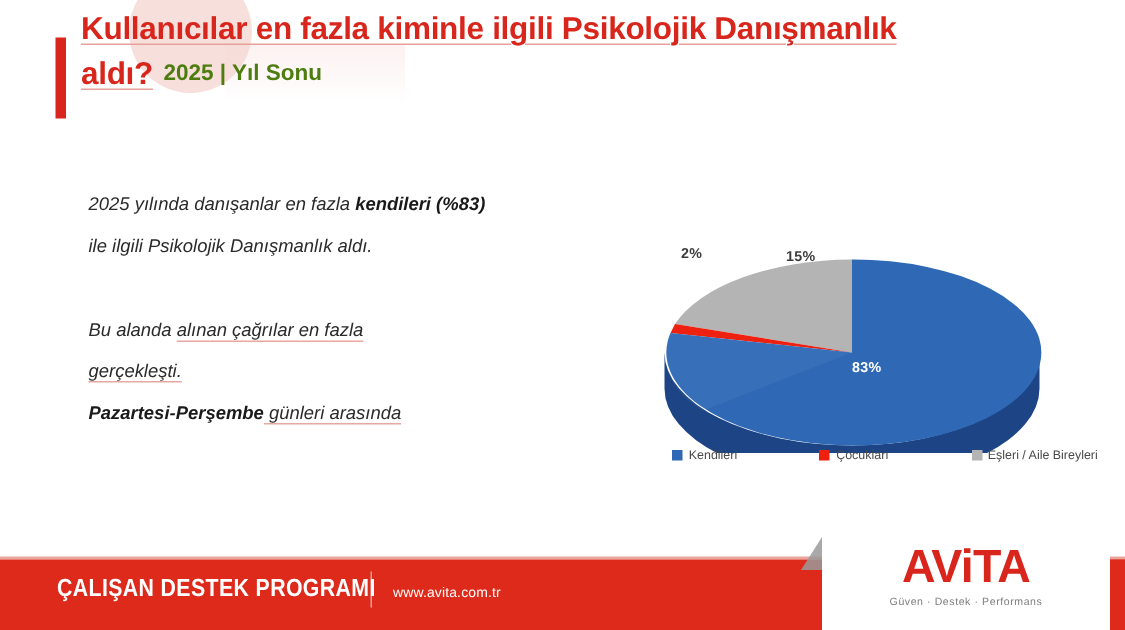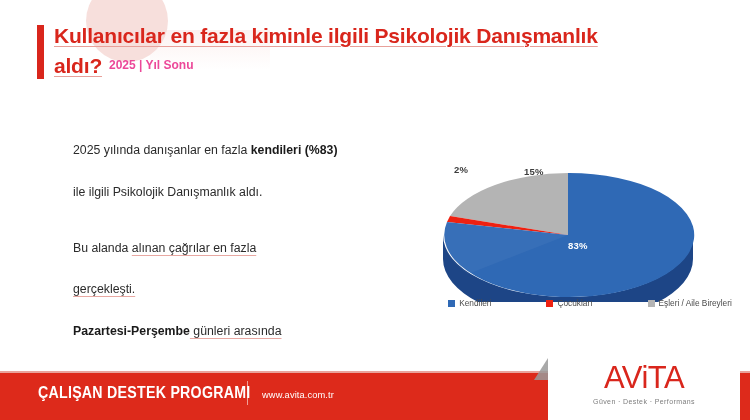--- a/index.html
+++ b/index.html
@@ -20,46 +20,46 @@
     position:absolute;left:150px;top:30px;width:120px;height:40px;
     background:linear-gradient(to bottom,rgba(246,217,214,.35),rgba(246,217,214,0));
   }
 
   
   .title-bar{
     position:absolute;left:37px;top:25px;width:7px;height:54px;
     background:#d9261c;
   }
   .title-wrap{
-    position:absolute;left:54px;top:22px;width:650px;
+    position:absolute;left:54px;top:6px;width:650px;
   }
   .title{
     font-size:21px;font-weight:bold;color:#d9261c;
     line-height:1.32;letter-spacing:-.2px;
     border-bottom:0;display:inline;
   }
   .title-l1,.title-l2{
     display:inline-block;
     text-decoration:underline;
     text-decoration-color:#e8a09a;
     text-underline-offset:3px;
     text-decoration-thickness:1px;
   }
   .title-row2{margin-top:2px;display:flex;align-items:center;gap:7px;}
   .subtitle{
-    font-size:12px;font-weight:bold;color:#ec4899;
+    font-size:15px;font-weight:bold;color:#4d7c0f;
     padding-bottom:2px;white-space:nowrap;
   }
 
   
   .body-copy{
     position:absolute;left:57px;top:122px;width:330px;
     font-size:12.3px;color:#2b2b2b;line-height:2.1;
   }
-  .body-copy p{margin:16px;}
+  .body-copy p{margin:2px;font-style:italic;}
   .para2{margin-top:30px !important;}
   .b{font-weight:bold;color:#1a1a1a;}
   .u{
     text-decoration:underline;
     text-decoration-color:#e8a8a2;
     text-underline-offset:3px;
     text-decoration-thickness:1px;
   }
 
   
@@ -117,21 +117,21 @@
     border-left:14px solid transparent;
     border-bottom:22px solid #9a9a9a;
     opacity:.85;
   }
   .logo-redcap{
     position:absolute;left:740px;top:373px;width:10px;height:47px;
     background:#dd2a1b;
   }
   .logo-text{
     position:absolute;left:0;top:4px;width:192px;text-align:center;
-    font-size:31px;font-weight:normal;color:#d9261c;
+    font-size:31px;font-weight:bold;color:#d9261c;
     letter-spacing:-.5px;line-height:1;
   }
   .logo-tag{
     position:absolute;left:0;top:40px;width:192px;text-align:center;
     font-size:7px;color:#7d7d7d;letter-spacing:.4px;
   }
 </style>
 </head>
 <body>
 

